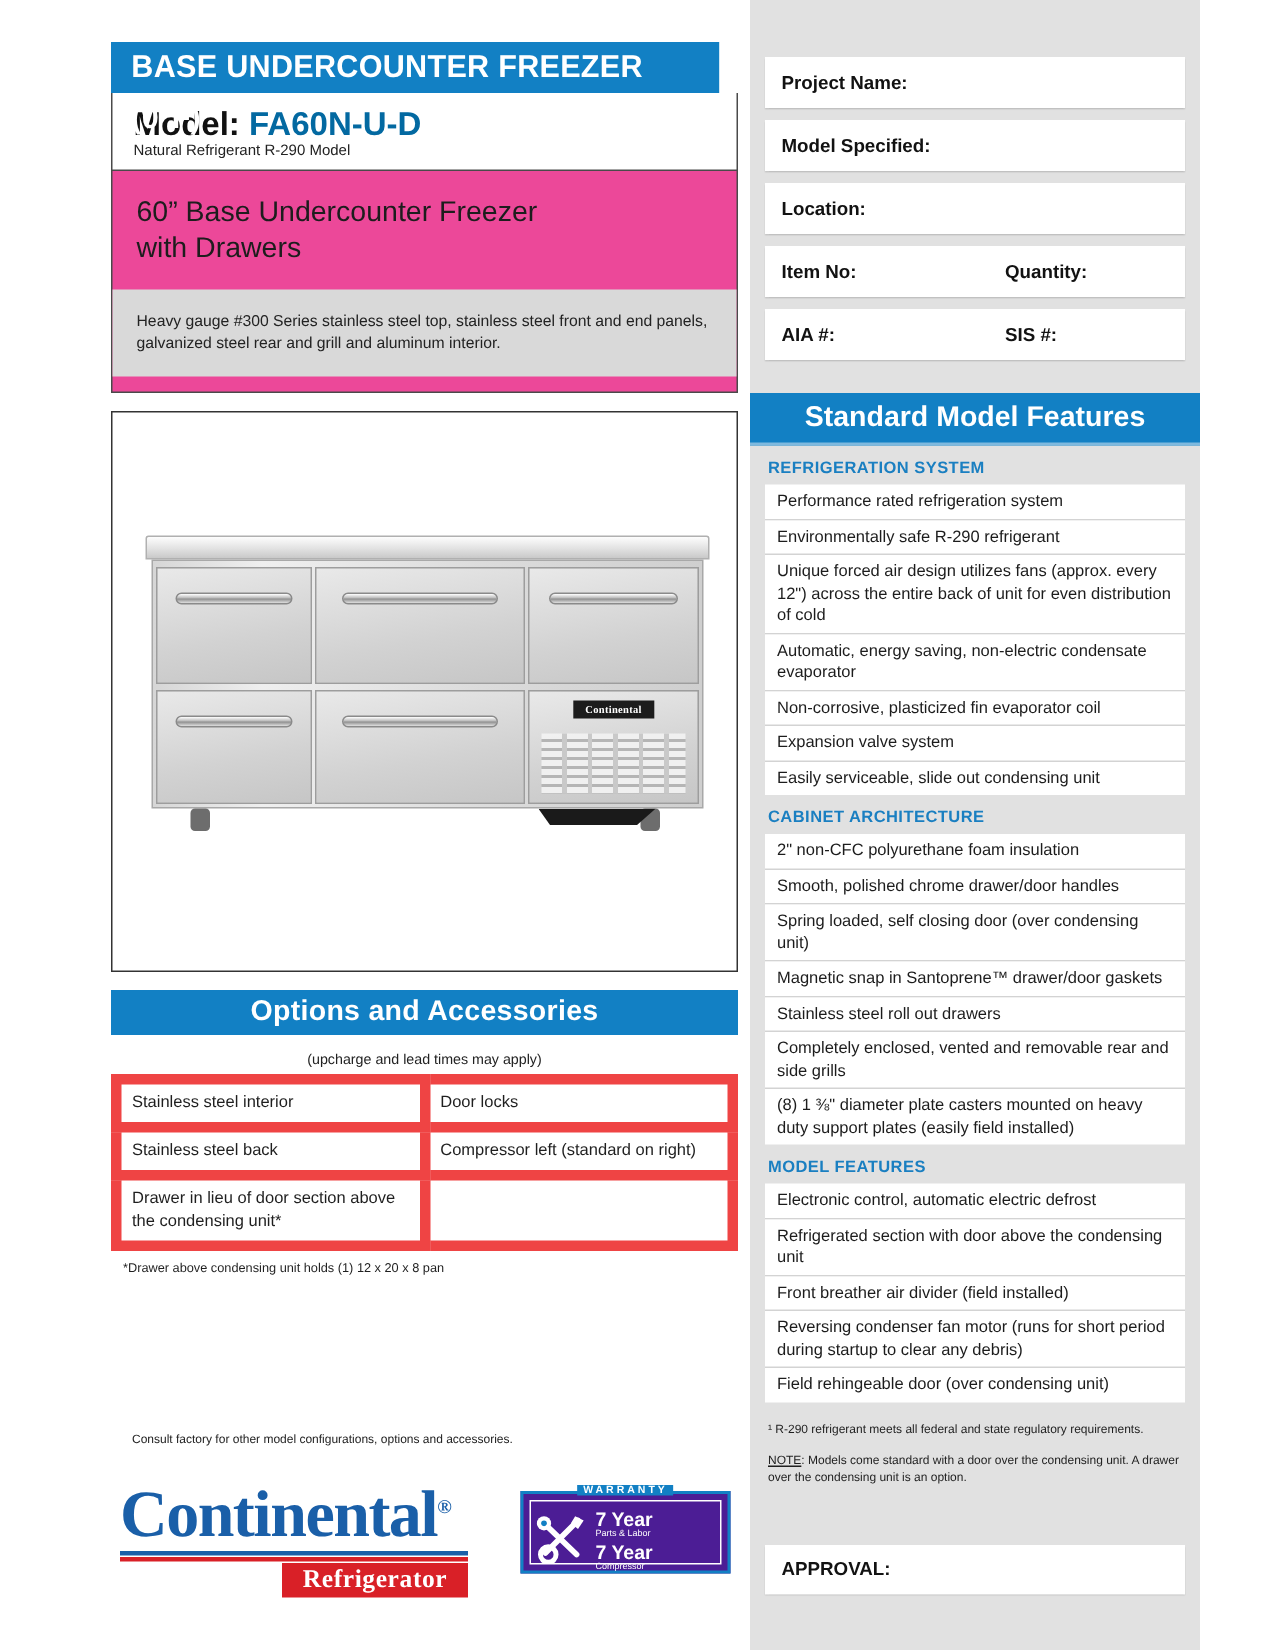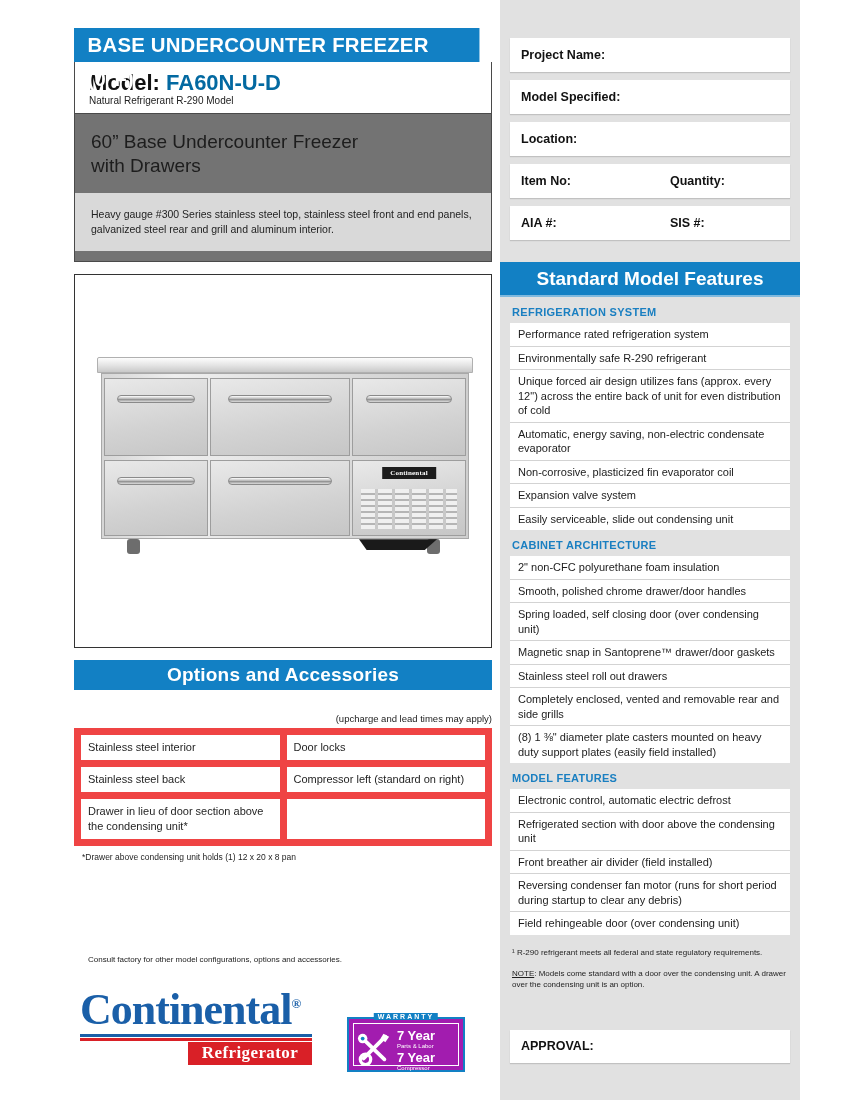--- a/index.html
+++ b/index.html
@@ -57,21 +57,21 @@
   .model-code { color: #0369a1; }
   .model-sub {
     font-size: 10px;
     color: #222;
     margin-top: 1px;
   }
 
   .desc-box {
     border: 1.5px solid #4a4a4a;
     border-top: none;
-    background: #737373;
+    background: #ec4899;
     padding: 16px 0 10px 16px;
   }
   .desc-title {
     font-size: 19px;
     line-height: 1.28;
     color: #1d1d1d;
     font-weight: normal;
   }
   .desc-gray {
     background: #d9d9d9;
@@ -181,23 +181,23 @@
     margin-top: 12px;
     height: 30px;
     line-height: 30px;
     text-align: center;
     font-size: 19px;
     background: #1280c4;
     color: #fff;
     font-weight: bold;
   }
   .opt-note {
-    text-align: right;
+    text-align: center;
     font-size: 9.5px;
-    padding: 23px 0 4px;
+    padding: 11px 0 4px;
     color: #222;
   }
   table.opts {
     width: 100%;
     border-collapse: collapse;
     font-size: 11px;
   }
   table.opts td {
     border: 7px solid #ef4444;
     padding: 5px 6px 5px 7px;
@@ -258,24 +258,24 @@
     font-weight: bold;
     font-size: 17px;
     text-align: center;
     padding: 1px 6px 2px;
     letter-spacing: .4px;
   }
 
   .warranty {
     position: absolute;
     left: 347px;
-    top: 1017px;
-    width: 118px;
+    top: 994px;
+    width: 140px;
     height: 55px;
-    background: #a21caf;
+    background: #4c1d95;
     border: 2px solid #1280c4;
     box-sizing: border-box;
   }
   .warranty-inner {
     position: absolute;
     left: 4px; top: 4px; right: 4px; bottom: 4px;
     border: 1.5px solid #ffffff;
     box-sizing: border-box;
   }
   .warranty-title {

